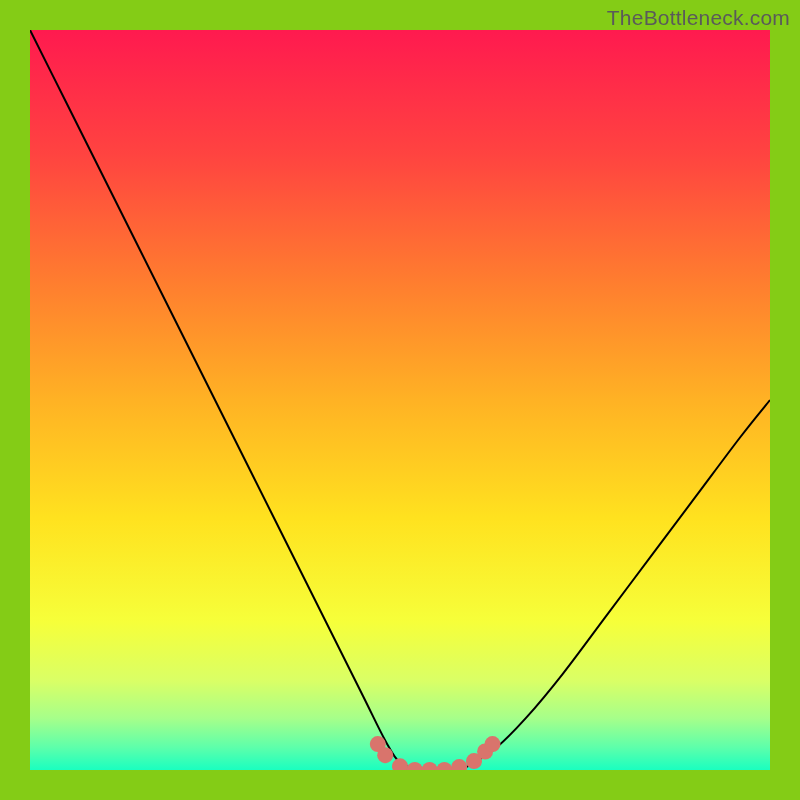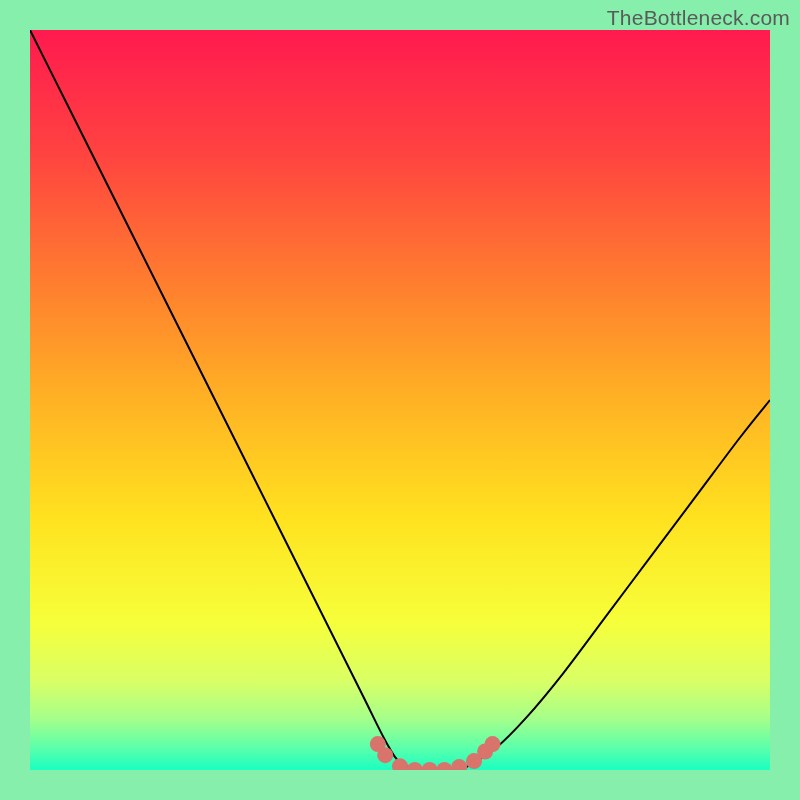--- a/index.html
+++ b/index.html
@@ -10,21 +10,21 @@
     background: #000;
     overflow: hidden;
     font-family: Arial, Helvetica, sans-serif;
   }
   .frame {
     position: absolute;
     top: 0;
     left: 0;
     width: 800px;
     height: 800px;
-    background: #86efac;
+    background: #84cc16;
   }
   .plot {
     position: absolute;
     top: 30px;
     left: 30px;
     width: 740px;
     height: 740px;
     overflow: hidden;
   }
   .plot svg {

